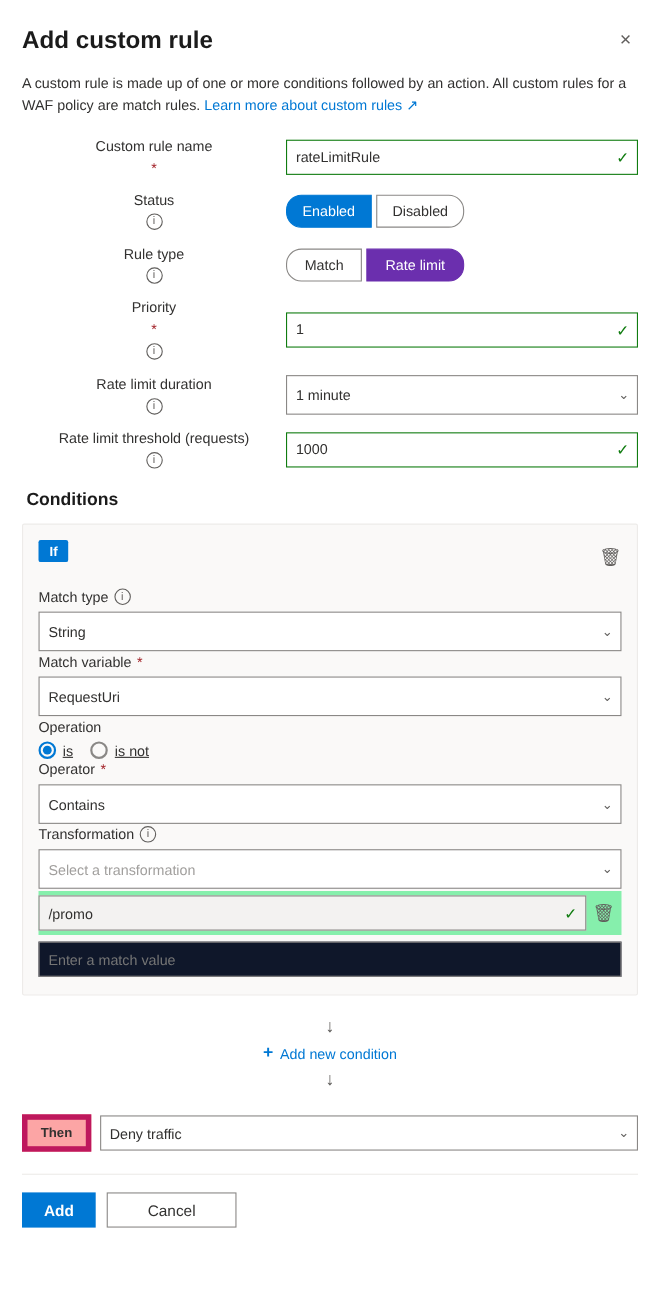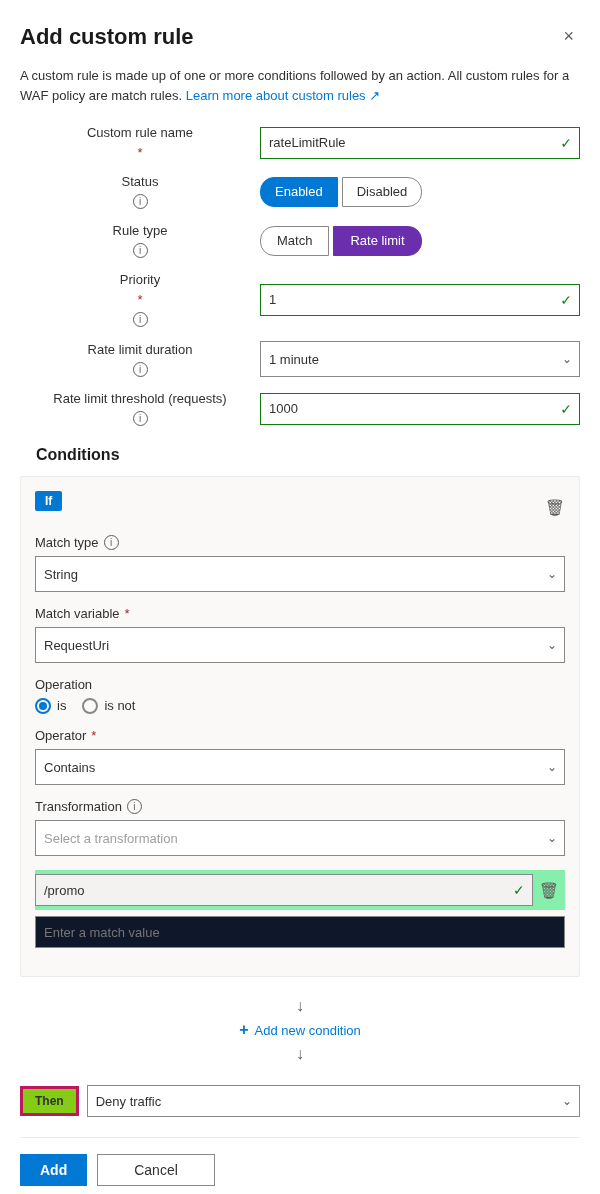--- a/index.html
+++ b/index.html
@@ -164,21 +164,21 @@
       color: #fff;
       border-color: #6b2fae;
       border-radius: 0 14px 14px 0;
     }
     .rule-type-btn.inactive-match {
       border-radius: 14px 0 0 14px;
     }
     .section-title {
       font-size: 16px;
       font-weight: 600;
-      margin: 20px 0 12px 16px;
+      margin: 20px 0 12px 4px;
       color: #1b1b1b;
     }
     .conditions-box {
       border: 1px solid #edebe9;
       border-radius: 2px;
       padding: 14px;
       background: #faf9f8;
       margin-bottom: 8px;
     }
     .if-badge {
@@ -196,42 +196,43 @@
       justify-content: space-between;
       align-items: center;
       margin-bottom: 12px;
     }
     .delete-icon {
       color: #605e5c;
       cursor: pointer;
       font-size: 16px;
     }
     .field-group {
-      margin-bottom: 14px;
+      margin-bottom: 2px;
     }
     .field-label {
       font-size: 13px;
       color: #323130;
       margin-bottom: 6px;
       display: flex;
       align-items: center;
       gap: 5px;
     }
     .radio-group {
       display: flex;
       align-items: center;
       gap: 16px;
       margin-top: 4px;
     }
     .radio-option {
       display: flex;
-      align-items: flex-start;
+      align-items: flex-end;
       gap: 6px;
       cursor: pointer;
       font-size: 13px;
+      text-decoration: underline;
     }
     .radio-circle {
       width: 16px;
       height: 16px;
       border-radius: 50%;
       border: 2px solid #8a8886;
       display: flex;
       align-items: center;
       justify-content: center;
       flex-shrink: 0;
@@ -317,26 +318,26 @@
       font-weight: 600;
     }
     .then-row {
       display: flex;
       align-items: center;
       gap: 8px;
       margin-top: 12px;
     }
     .then-badge {
       display: inline-block;
-      border: 3px solid #be185d;
+      border: 5px solid #be185d;
       color: #323130;
       font-size: 12px;
       font-weight: 600;
       padding: 5px 12px;
-      background: #84cc16;
+      background: #fca5a5;
       flex-shrink: 0;
     }
     .then-select-wrapper {
       position: relative;
       flex: 1;
     }
     .then-select {
       width: 100%;
       height: 32px;
       border: 1px solid #8a8886;

